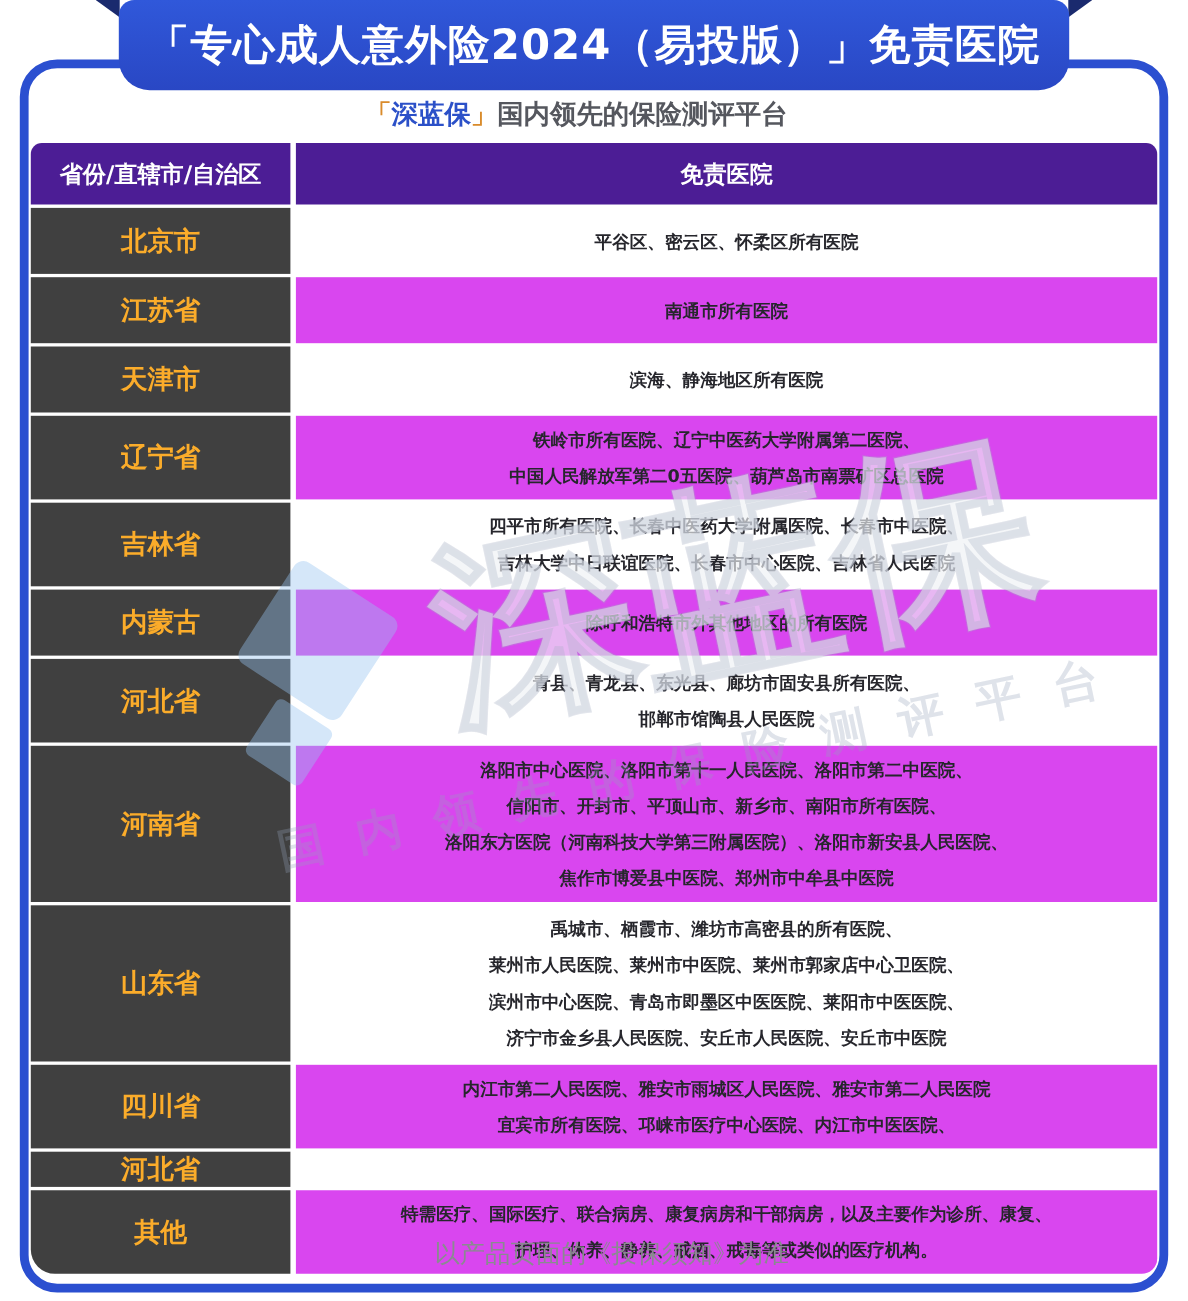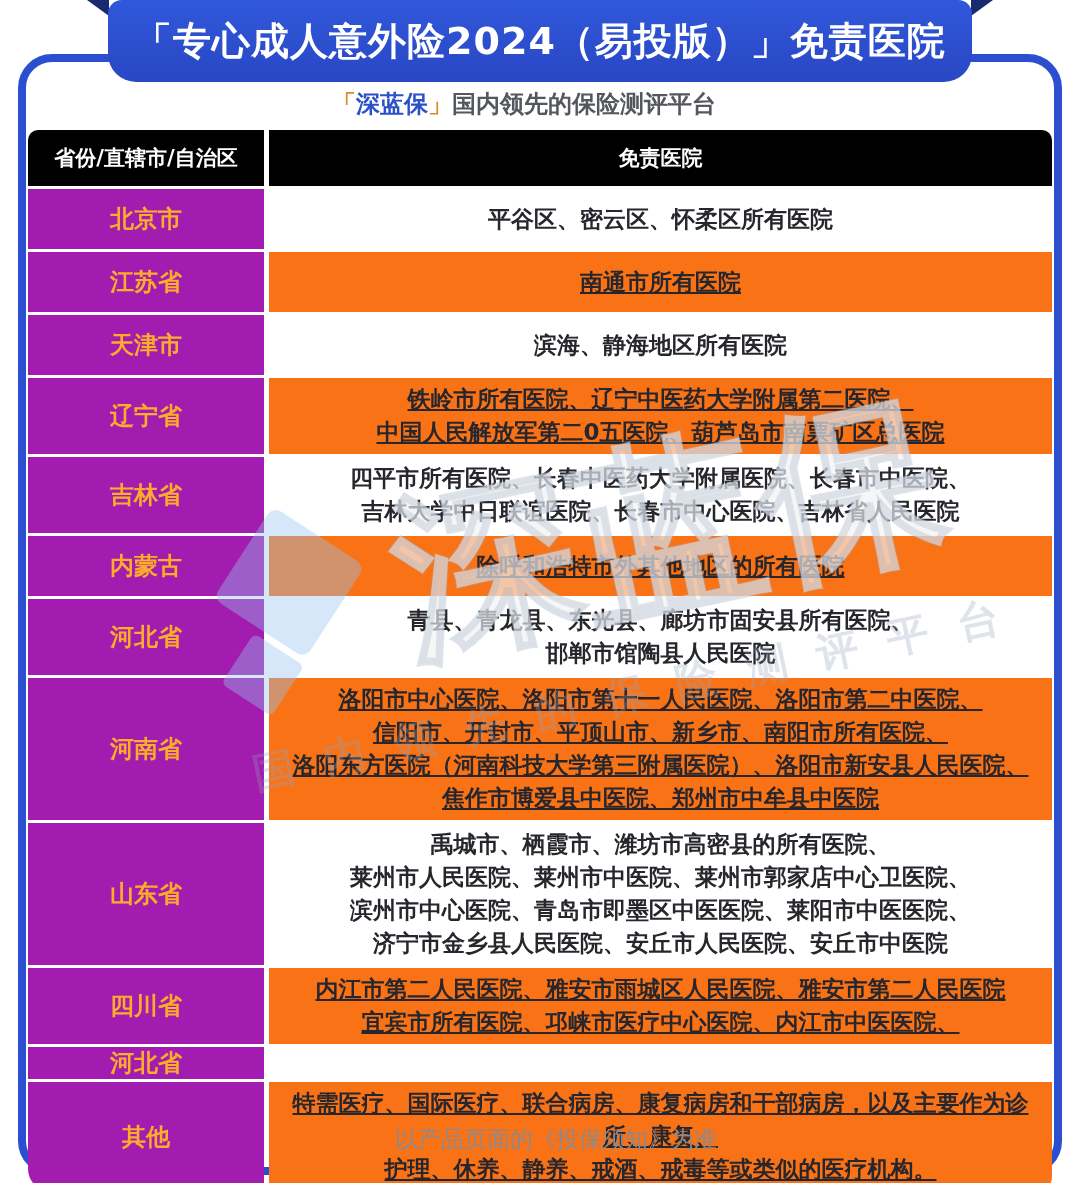--- a/index.html
+++ b/index.html
@@ -33,36 +33,36 @@
     font-size:24px;color:#55575e;font-weight:bold;z-index:3;
   }
   .subtitle .bracket{color:#d98b2b;}
   .subtitle .brand{color:#2b50c8;}
   
   .tablewrap{
     position:absolute;left:28px;top:130px;width:1024px;z-index:2;
   }
   .trow{display:flex;margin-bottom:3px;}
   .hrow .cell-left,.hrow .cell-right{
-    background:#000000;color:#ffffff;font-size:21px;font-weight:bold;
+    background:#4c1d95;color:#ffffff;font-size:21px;font-weight:bold;
     min-height:46px;display:flex;align-items:center;justify-content:center;
   }
   .hrow .cell-left{border-top-left-radius:10px;}
   .hrow .cell-right{border-top-right-radius:10px;}
   .cell-left{
     width:236px;flex:0 0 236px;margin-right:5px;
-    background:#a21caf;color:#fbac2a;font-size:24px;font-weight:bold;
+    background:#404040;color:#fbac2a;font-size:24px;font-weight:bold;
     display:flex;align-items:center;justify-content:center;text-align:center;
   }
   .cell-right{
-    flex:1 1 auto;background:#ffffff;color:#26262c;font-size:23px;font-weight:600;
+    flex:1 1 auto;background:#ffffff;color:#26262c;font-size:16px;font-weight:600;
     line-height:33px;min-height:50px;padding:5px 6px;
     display:flex;flex-direction:column;align-items:center;justify-content:center;text-align:center;
   }
-  .trow.alt .cell-right{background:#f97316;text-decoration:underline;}
+  .trow.alt .cell-right{background:#d946ef;}
   .trow:last-child .cell-left{border-bottom-left-radius:22px;}
   .trow:last-child .cell-right{border-bottom-right-radius:14px;}
   
   .watermark{
     position:absolute;left:210px;top:430px;width:900px;z-index:4;
     transform:rotate(-12deg);pointer-events:none;
   }
   .wm-row{display:flex;align-items:center;}
   .wm-logo{position:relative;width:190px;height:200px;flex:0 0 190px;}
   .wm-d1,.wm-d2{position:absolute;background:rgba(150,195,240,0.40);}

